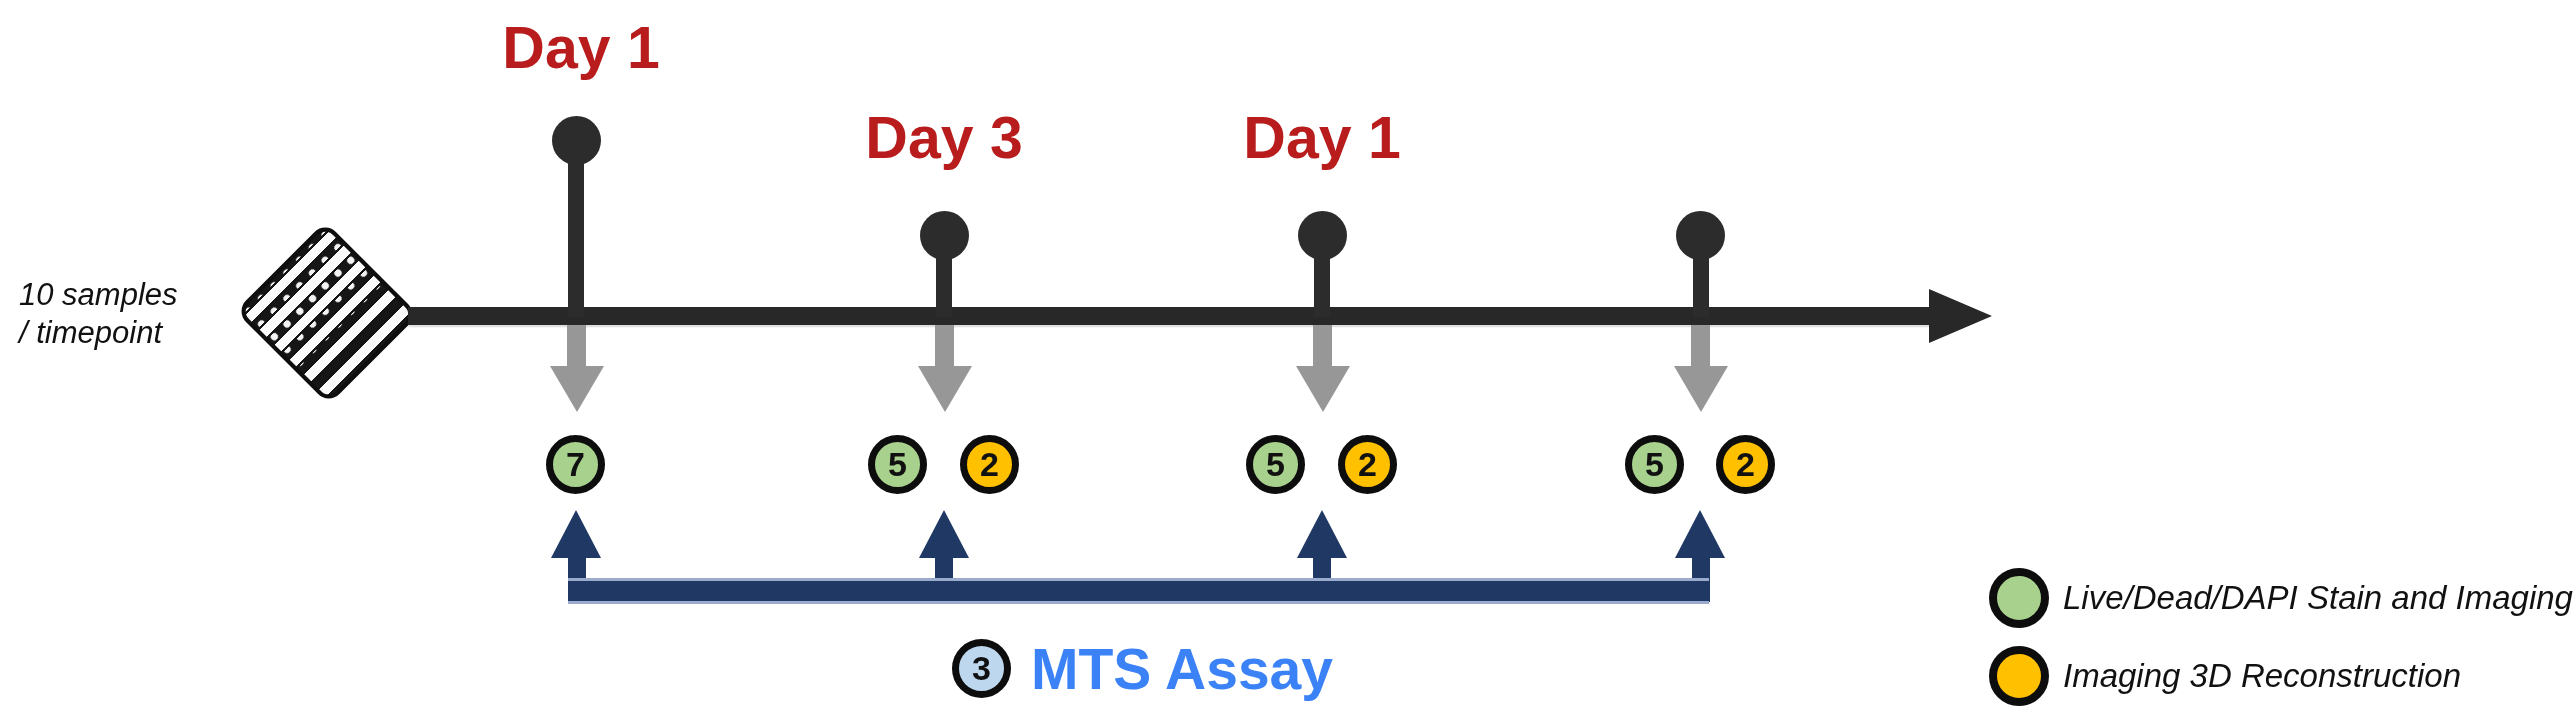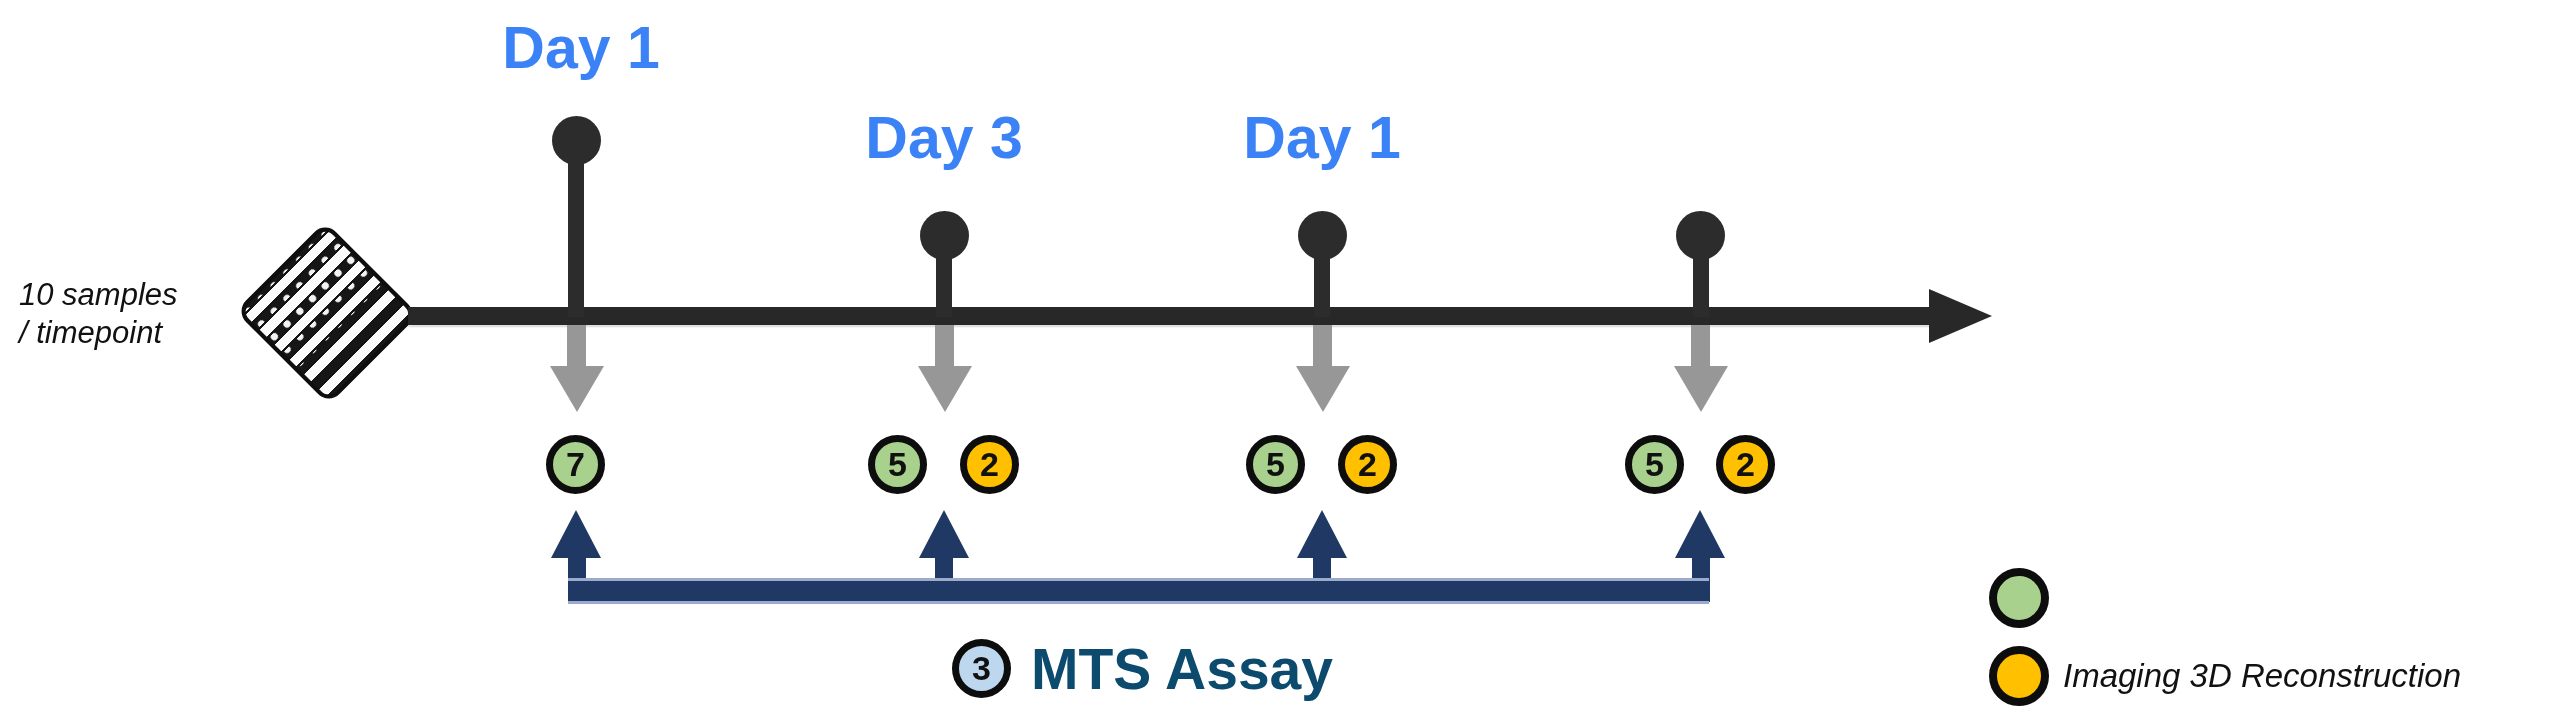--- a/index.html
+++ b/index.html
@@ -26,21 +26,21 @@
     box-shadow:0 3.4px 1.4px rgba(0,0,0,0.12);}
   .timeline-head{position:absolute;left:1929px;top:289px;width:0;height:0;
     border-top:27px solid transparent;border-bottom:27px solid transparent;border-left:63px solid #282828;}
 
   
   .pin-head{position:absolute;width:49px;height:49px;border-radius:50%;background:#2c2c2c;}
   .pin-stem{position:absolute;width:16.4px;background:#2c2c2c;}
 
   
   .day-label{position:absolute;transform:translateX(-50%);font-size:59px;font-weight:bold;
-    color:#3b82f6;white-space:nowrap;}
+    color:#b91c1c;white-space:nowrap;}
 
   
   .drop-shaft{position:absolute;width:19px;height:42px;top:325px;background:#979797;}
   .drop-head{position:absolute;top:366px;width:0;height:0;
     border-left:27px solid transparent;border-right:27px solid transparent;border-top:46px solid #979797;}
 
   
   .count-badge{position:absolute;width:45px;height:45px;border:7.5px solid #0d0d0d;border-radius:50%;
     display:flex;align-items:center;justify-content:center;font-size:34px;font-weight:600;color:#111;
     box-sizing:content-box;}
@@ -50,21 +50,21 @@
 
   
   .up-head{position:absolute;top:510px;width:0;height:0;
     border-left:25px solid transparent;border-right:25px solid transparent;border-bottom:48px solid #203864;}
   .up-shaft{position:absolute;top:557px;width:18px;height:45px;background:#203864;}
   .bracket-bar{position:absolute;left:568px;top:578px;width:1141px;height:26px;background:#203864;
     border-top:3.4px solid #9aabce;border-bottom:3.4px solid #9aabce;box-sizing:border-box;}
 
   
   .mts-label{position:absolute;left:1031px;top:634px;font-size:57px;line-height:71px;
-    font-weight:bold;color:#0c4a6e;white-space:nowrap;}
+    font-weight:bold;color:#3b82f6;white-space:nowrap;}
 
   
   .legend-circle{position:absolute;width:44px;height:44px;border:8.2px solid #0d0d0d;border-radius:50%;
     box-sizing:content-box;}
   .legend-label{position:absolute;left:2063px;font-size:33px;line-height:38px;font-style:italic;
     color:#111;white-space:nowrap;}
 </style>
 </head>
 <body>
 
@@ -135,17 +135,18 @@
   <div class="up-shaft" style="left:1692px"></div>
 
   <div class="bracket-bar"></div>
 
   <div class="count-badge badge-blue" style="left:952px;top:639px">
     <span>3</span>
   </div>
   <div class="mts-label">MTS Assay</div>
 
   <div class="legend-circle badge-green" style="left:1989px;top:568px"></div>
+  <div class="legend-label" style="top:579px">Live/Dead/DAPI Stain and Imaging</div>
   <div class="legend-circle badge-orange" style="left:1989px;top:646px"></div>
   <div class="legend-label" style="top:657px">Imaging 3D Reconstruction</div>
 
 </div>
 
 
 </body></html>

